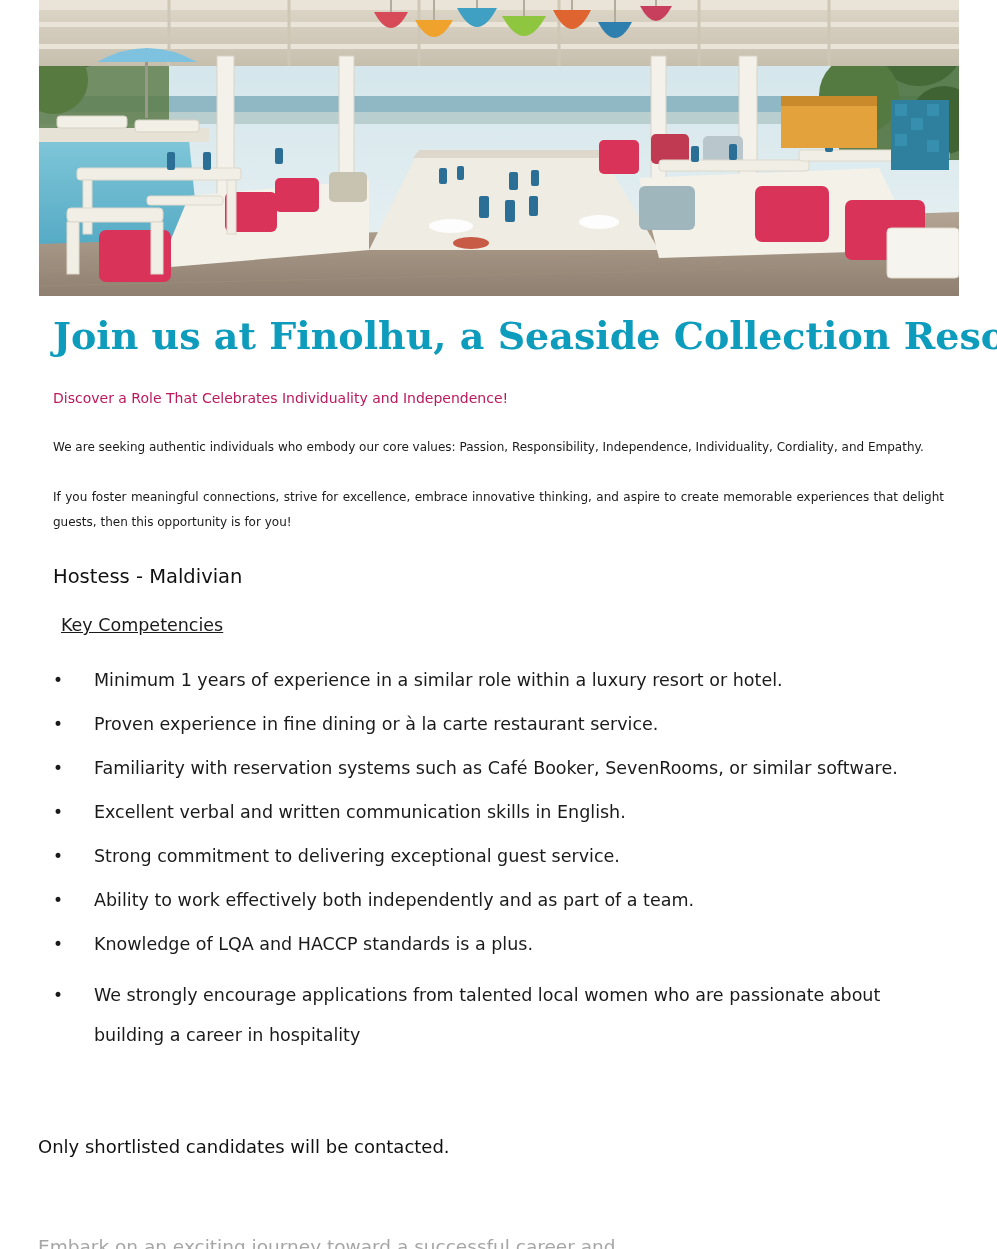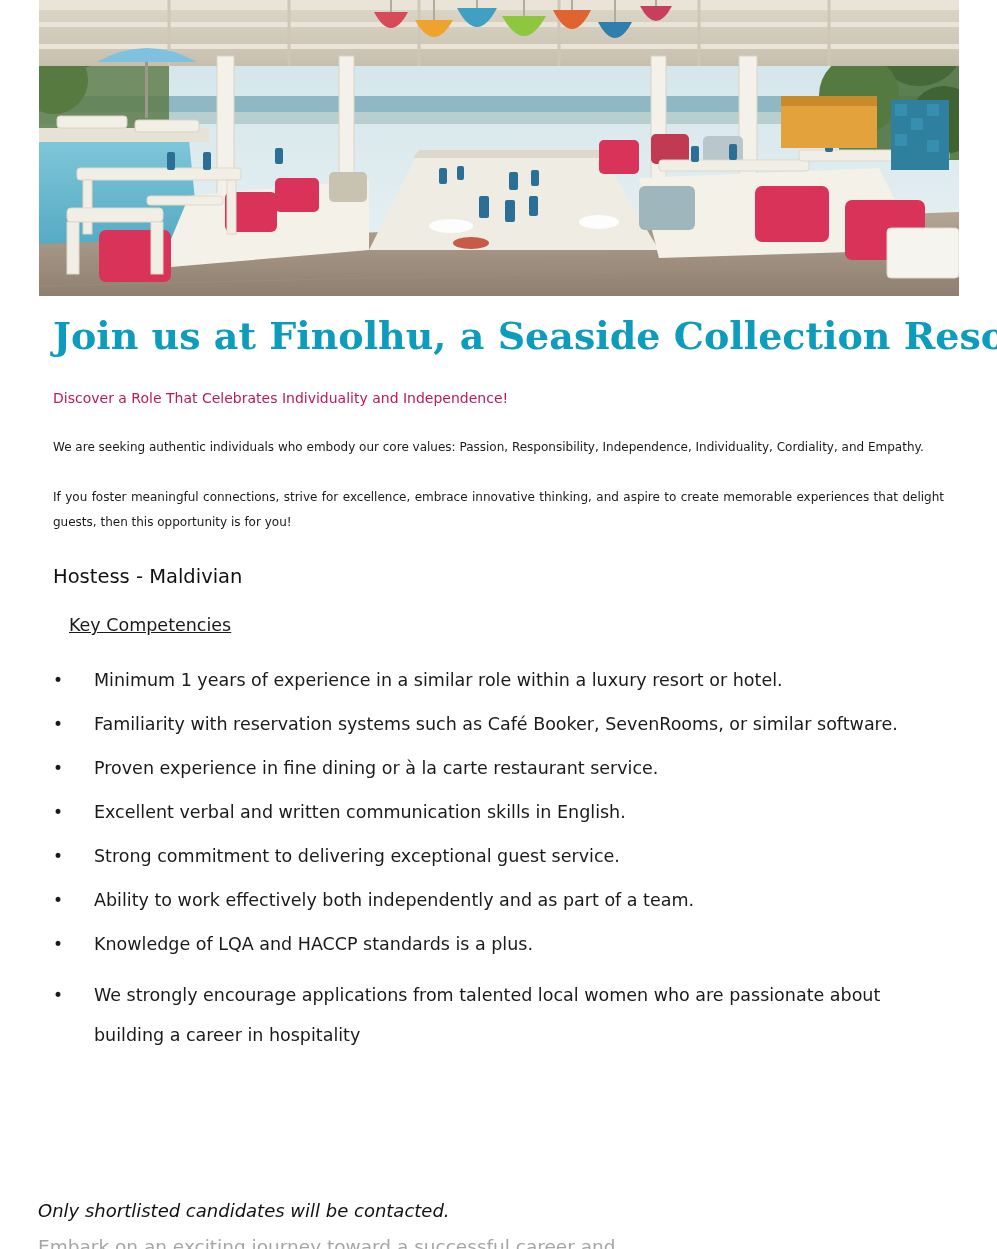--- a/index.html
+++ b/index.html
@@ -73,21 +73,21 @@
 
   h2.role {
     margin: 29px 0 0 0;
     font-size: 19.5px;
     line-height: 26px;
     font-weight: normal;
     color: #111111;
   }
 
   .section-head {
-    margin: 23px 0 0 16px;
+    margin: 23px 0 0 8px;
     font-size: 17.5px;
     line-height: 24px;
     color: #1a1a1a;
     text-decoration: underline;
     display: inline-block;
   }
 
   ul.bullets {
     margin: 30px 0 0 0;
     padding: 0;
@@ -107,23 +107,22 @@
     position: absolute;
     left: 0px;
     top: 0px;
     font-size: 17px;
     color: #1a1a1a;
   }
 
   .closing {
     position: absolute;
     left: 38px;
-    top: 1180px;
+    top: 1116px;
     width: 900px;
-    font-style: italic;
     font-size: 18px;
     line-height: 26px;
     color: #111111;
   }
 
   .footer-note {
     position: absolute;
     left: 38px;
     top: 1213px;
     width: 900px;
@@ -335,22 +334,22 @@
     <p class="para">If you foster meaningful connections, strive for excellence, embrace innovative thinking, and aspire to create memorable experiences that delight guests, then this opportunity is for you!</p>
 
     <h2 class="role">Hostess - Maldivian</h2>
 
     <div>
       <span class="section-head">Key Competencies</span>
     </div>
 
     <ul class="bullets">
       <li>Minimum 1 years of experience in a similar role within a luxury resort or hotel.</li>
+      <li>Proven experience in fine dining or à la carte restaurant service.</li>
       <li>Familiarity with reservation systems such as Café Booker, SevenRooms, or similar software.</li>
-      <li>Proven experience in fine dining or à la carte restaurant service.</li>
       <li>Excellent verbal and written communication skills in English.</li>
       <li>Strong commitment to delivering exceptional guest service.</li>
       <li>Ability to work effectively both independently and as part of a team.</li>
       <li>Knowledge of LQA and HACCP standards is a plus.</li>
       <li class="wide">We strongly encourage applications from talented local women who are passionate about building a career in hospitality</li>
     </ul>
   </div>
 
   <p class="closing">Only shortlisted candidates will be contacted.</p>
 

